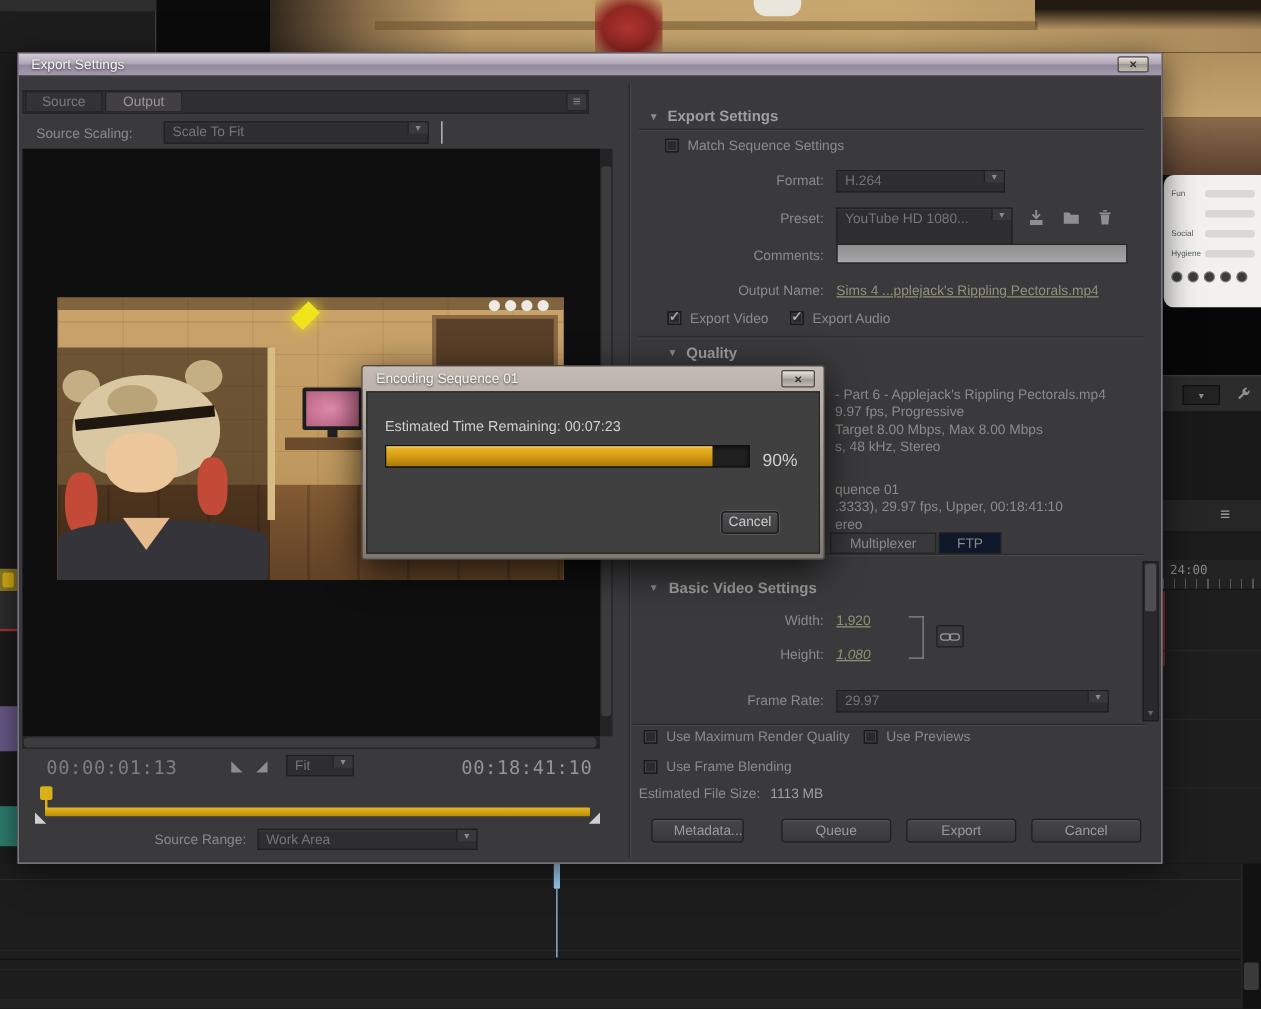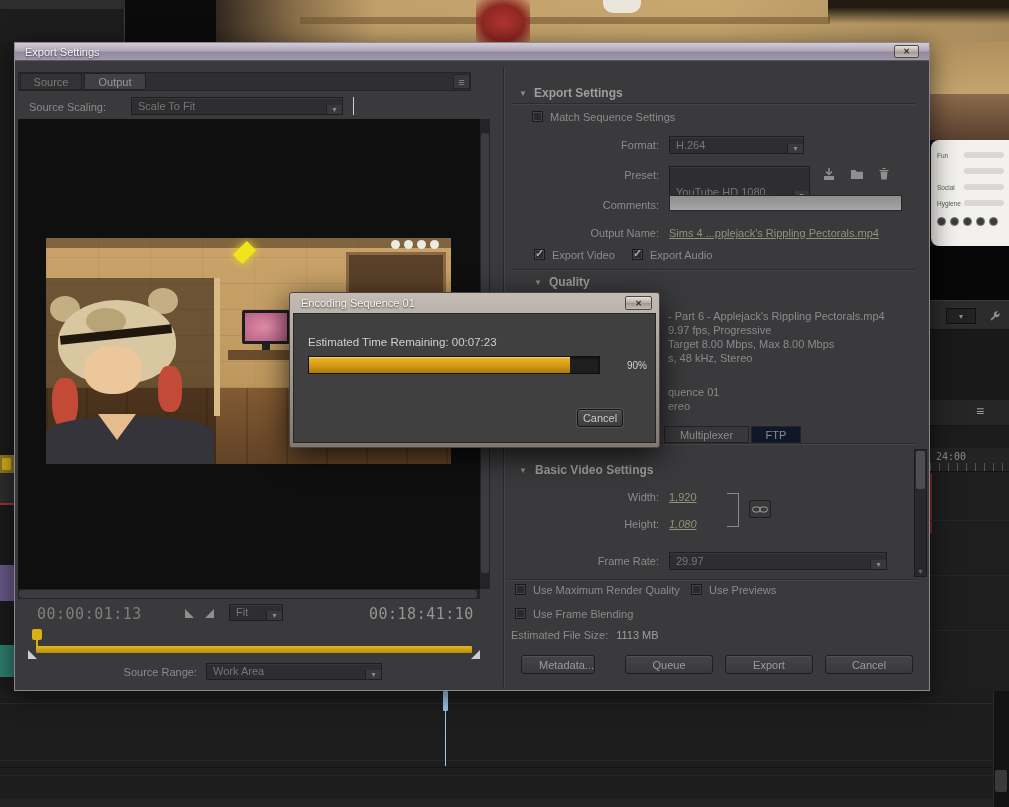--- a/index.html
+++ b/index.html
@@ -22,21 +22,21 @@
     border-radius:3px; padding:0 3px 3px 3px; box-shadow:0 8px 30px rgba(0,0,0,.75); }
   .dlg-titlebar { height:20px; display:flex; align-items:center; position:relative; }
   .dlg-title { font-size:11px; color:#f6f4f0; text-shadow:0 1px 2px rgba(0,0,0,.7); padding-left:8px; }
   .dlg-body { position:relative; background:#414041; border:1px solid #262626; height:130px; }
 
   
   .lbl { font-size:11px; color:#8b8b8b; white-space:nowrap; }
   .rlbl { position:absolute; width:148px; text-align:right; font-size:11px; color:#8b8b8b; white-space:nowrap; }
   .hdr { font-size:12px; font-weight:bold; color:#9e9e9e; white-space:nowrap; }
   .tri { font-size:8px; color:#8a8a8a; }
-  .dd { position:absolute; background:#2e2d2f; border:1px solid #1f1f21; display:flex; align-items:flex-end;
+  .dd { position:absolute; background:#2e2d2f; border:1px solid #1f1f21; display:flex; align-items:flex-start;
     box-shadow:inset 0 1px 0 rgba(255,255,255,.05); cursor:pointer; }
   .dd .val { flex:1; font-size:11px; color:#767676; padding:2px 6px; white-space:nowrap; overflow:hidden; }
   .dd .arr { width:16px; border-left:1px solid #1f1f21; background:#39383a; display:flex; align-items:center; justify-content:center;
     font-size:8px; color:#8a8a8a; }
   .cb { position:absolute; width:11px; height:11px; background:#2a292b; border:1px solid #19181a;
     box-shadow:inset 0 0 0 1px #454446; cursor:pointer; }
   .cb .chk { position:absolute; left:0; top:-3px; font-size:11px; font-weight:bold; color:#a9a9a9; }
   .btn { position:absolute; background:linear-gradient(#454446,#39383a); border:1px solid #1f1f1f; border-radius:3px;
     color:#9b9b9b; font-size:11px; display:flex; align-items:center; justify-content:center;
     box-shadow:inset 0 1px 0 rgba(255,255,255,.07); cursor:pointer; }
@@ -297,20 +297,21 @@
     <div class="hr" style="left:496px;top:226px;width:404px;"></div>
     <span class="a tri" style="left:519px;top:235px;">▼</span>
     <span class="a hdr" style="left:534px;top:232px;">Quality</span>
 
     <div class="a" style="left:653px;top:251px;width:250px;margin-top:15px;">
       <div class="sumline">- Part 6 - Applejack's Rippling Pectorals.mp4</div>
       <div class="sumline">9.97 fps, Progressive</div>
       <div class="sumline">Target 8.00 Mbps, Max 8.00 Mbps</div>
       <div class="sumline">s, 48 kHz, Stereo</div>
       <div class="sumline" style="margin-top:20px;">quence 01</div>
+      <div class="sumline">.3333), 29.97 fps, Upper, 00:18:41:10</div>
       <div class="sumline">ereo</div>
     </div>
 
     <div class="tab" style="left:649px;top:383px;width:85px;background:#383739;color:#8b8b8b;">
       <span>Multiplexer</span>
     </div>
     <div class="tab" style="left:736px;top:383px;width:50px;background:#0f172a;color:#8b8b8b;">
       <span>FTP</span>
     </div>
     <div class="hr" style="left:496px;top:400px;width:404px;"></div>
@@ -377,20 +378,20 @@
         </span>
     </div>
     <div class="dlg-body">
       <div class="a" style="left:14px;top:22px;font-size:11.5px;color:#cfcfcf;">
         <span>Estimated Time Remaining:</span>
         <span>00:07:23</span>
       </div>
       <div class="a" style="left:14px;top:42px;width:292px;height:18px;background:#1f1f1f;border:1px solid #111;box-shadow:inset 0 1px 3px rgba(0,0,0,.6);">
         <span style="display: block; height: 100%; background: linear-gradient(rgb(237, 185, 46) 0%, rgb(215, 156, 20) 50%, rgb(170, 122, 10) 100%); box-shadow: rgba(255, 255, 255, 0.35) 0px 1px 0px inset; width: 90%;"></span>
       </div>
-      <span class="a" style="left:333px;top:46px;font-size:10px;color:#cfcfcf;">90%</span>
+      <span class="a" style="left:316px;top:46px;font-size:14px;color:#cfcfcf;">90%</span>
       <div class="btn" style="left:283px;top:95px;width:46px;height:18px;background:linear-gradient(#4e4d4f,#3d3c3e);color:#cacaca;border:1px solid #161616;box-shadow:inset 0 1px 0 rgba(255,255,255,.12),0 0 0 1px #555;">
         <span>Cancel</span>
       </div>
     </div>
   </div>
 
 </div>
 
 </body></html>

